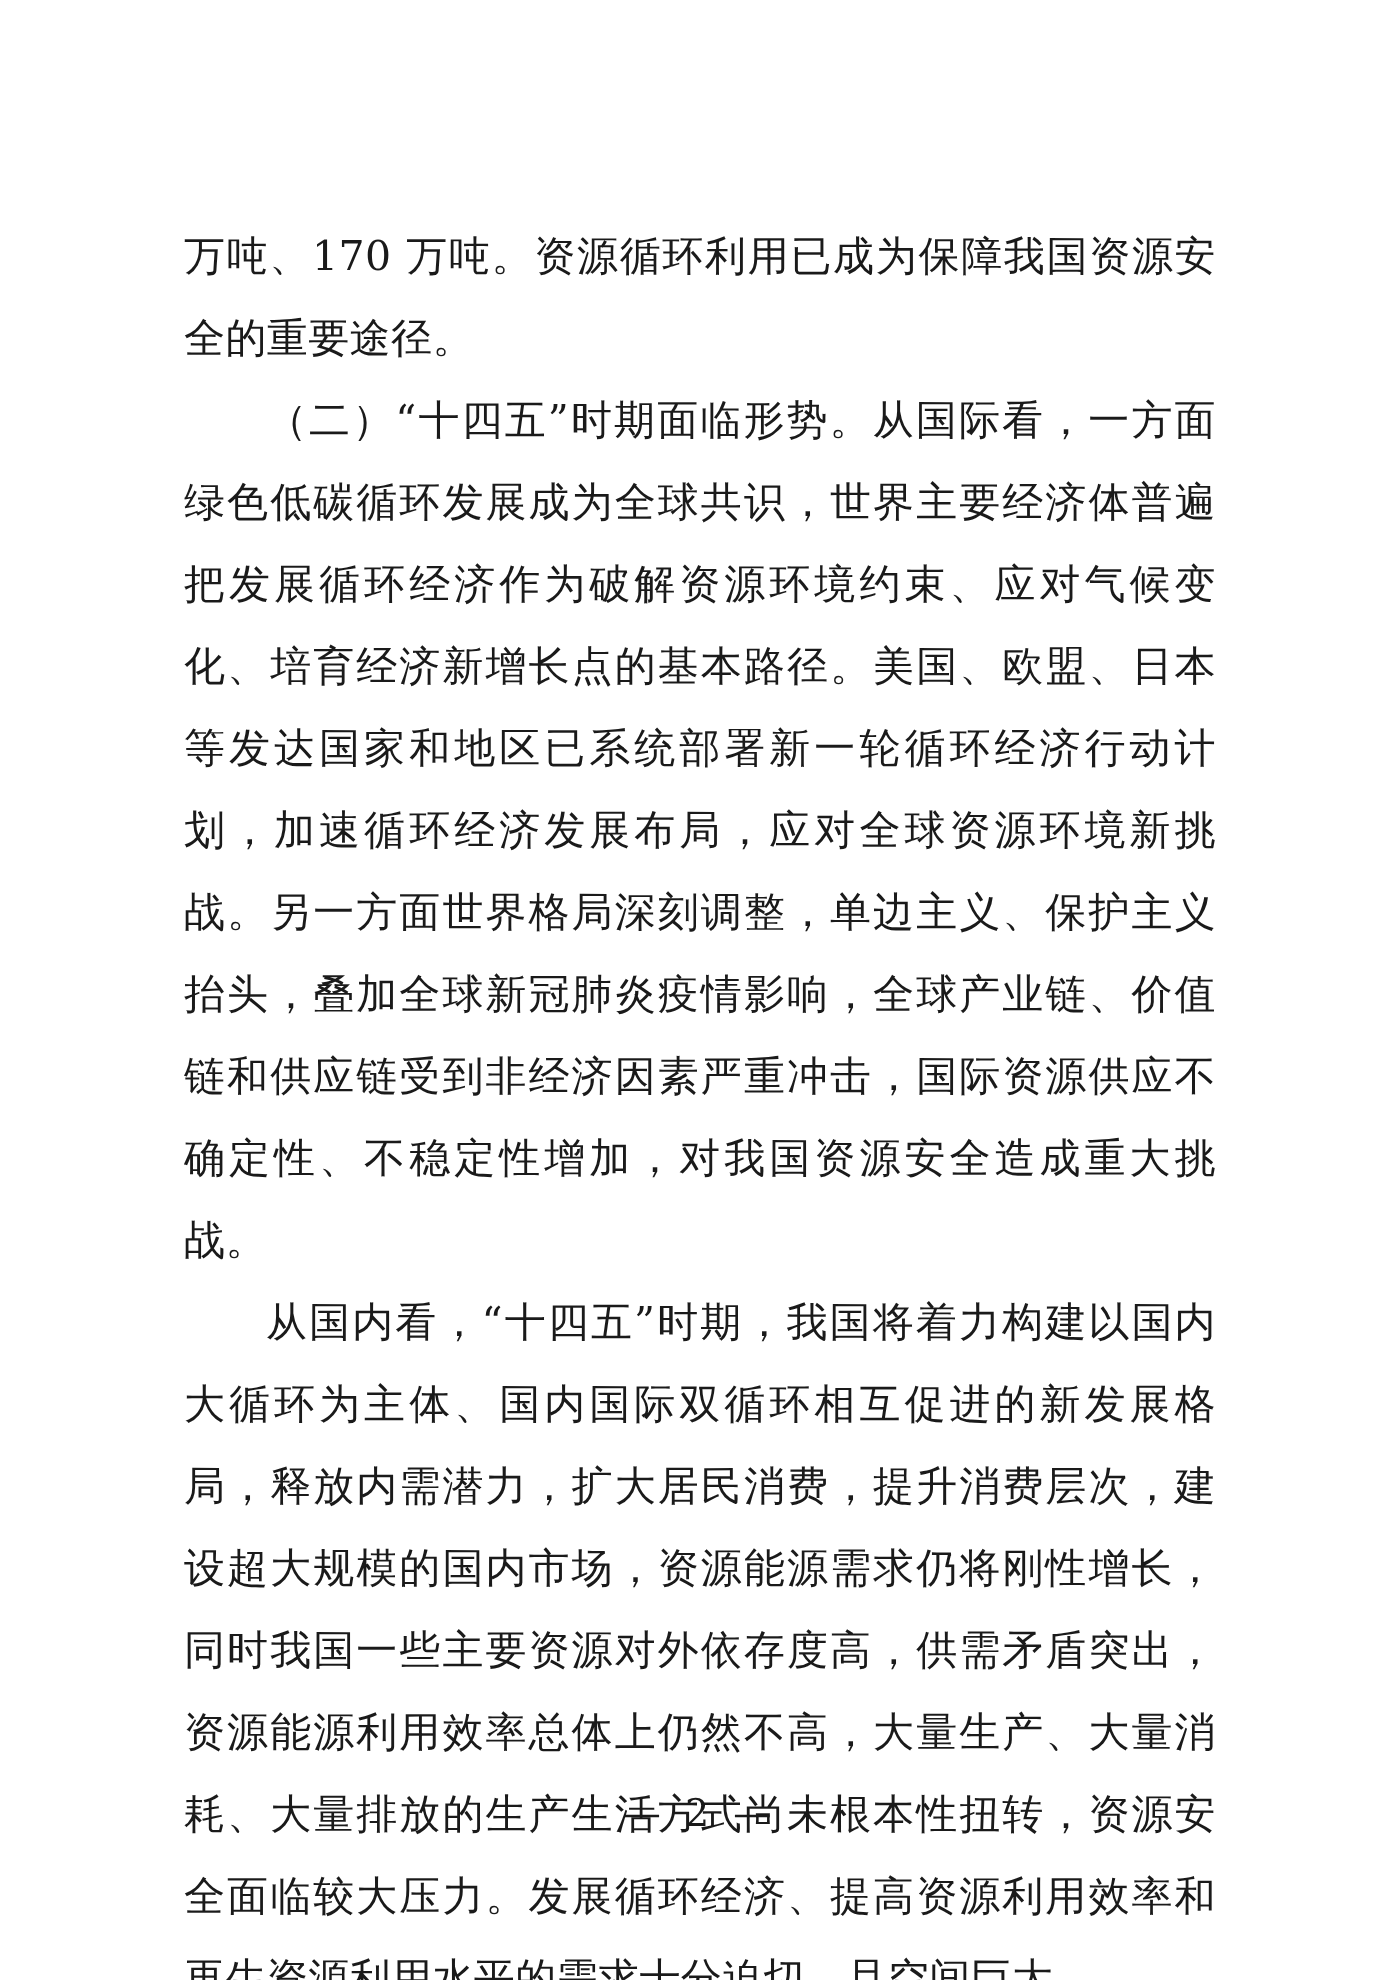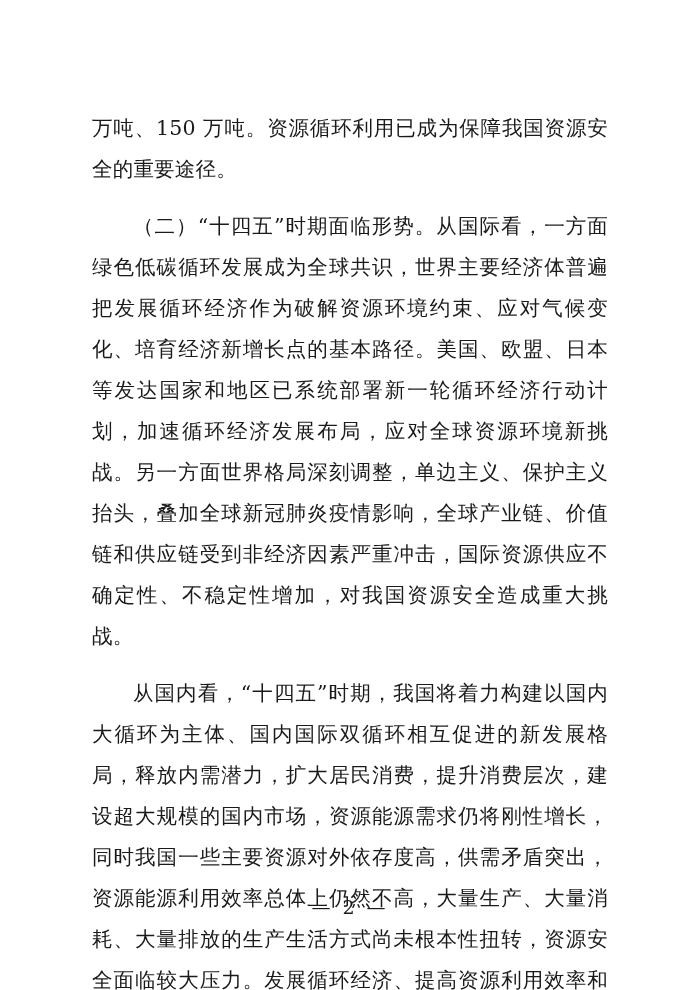--- a/index.html
+++ b/index.html
@@ -26,21 +26,21 @@
   }
   .para {
     font-size: 20.5px;
     line-height: 41px;
     text-align: justify;
     text-justify: inter-ideograph;
     margin: 0 0 0 0;
     letter-spacing: 0.2px;
   }
   .para + .para {
-    margin-top: 16px;
+    margin-top: 0;
   }
   .indent {
     text-indent: 41px;
   }
   .page-number {
     position: absolute;
     left: 0;
     right: 0;
     bottom: 72px;
     text-align: center;
@@ -51,21 +51,21 @@
   }
   .pn-inner {
     display: inline-block;
   }
 </style>
 </head>
 <body>
 
 <div class="page">
   <div class="doc-body">
-    <p class="para">万吨、150 万吨。资源循环利用已成为保障我国资源安全的重要途径。</p>
+    <p class="para">万吨、170 万吨。资源循环利用已成为保障我国资源安全的重要途径。</p>
     <p class="para indent">（二）“十四五”时期面临形势。从国际看，一方面绿色低碳循环发展成为全球共识，世界主要经济体普遍把发展循环经济作为破解资源环境约束、应对气候变化、培育经济新增长点的基本路径。美国、欧盟、日本等发达国家和地区已系统部署新一轮循环经济行动计划，加速循环经济发展布局，应对全球资源环境新挑战。另一方面世界格局深刻调整，单边主义、保护主义抬头，叠加全球新冠肺炎疫情影响，全球产业链、价值链和供应链受到非经济因素严重冲击，国际资源供应不确定性、不稳定性增加，对我国资源安全造成重大挑战。</p>
     <p class="para indent">从国内看，“十四五”时期，我国将着力构建以国内大循环为主体、国内国际双循环相互促进的新发展格局，释放内需潜力，扩大居民消费，提升消费层次，建设超大规模的国内市场，资源能源需求仍将刚性增长，同时我国一些主要资源对外依存度高，供需矛盾突出，资源能源利用效率总体上仍然不高，大量生产、大量消耗、大量排放的生产生活方式尚未根本性扭转，资源安全面临较大压力。发展循环经济、提高资源利用效率和再生资源利用水平的需求十分迫切，且空间巨大。</p>
 
   </div>
   <div class="page-number">
     <span class="pn-inner">— 2 —</span>
   </div>
 </div>
 
 </body></html>

